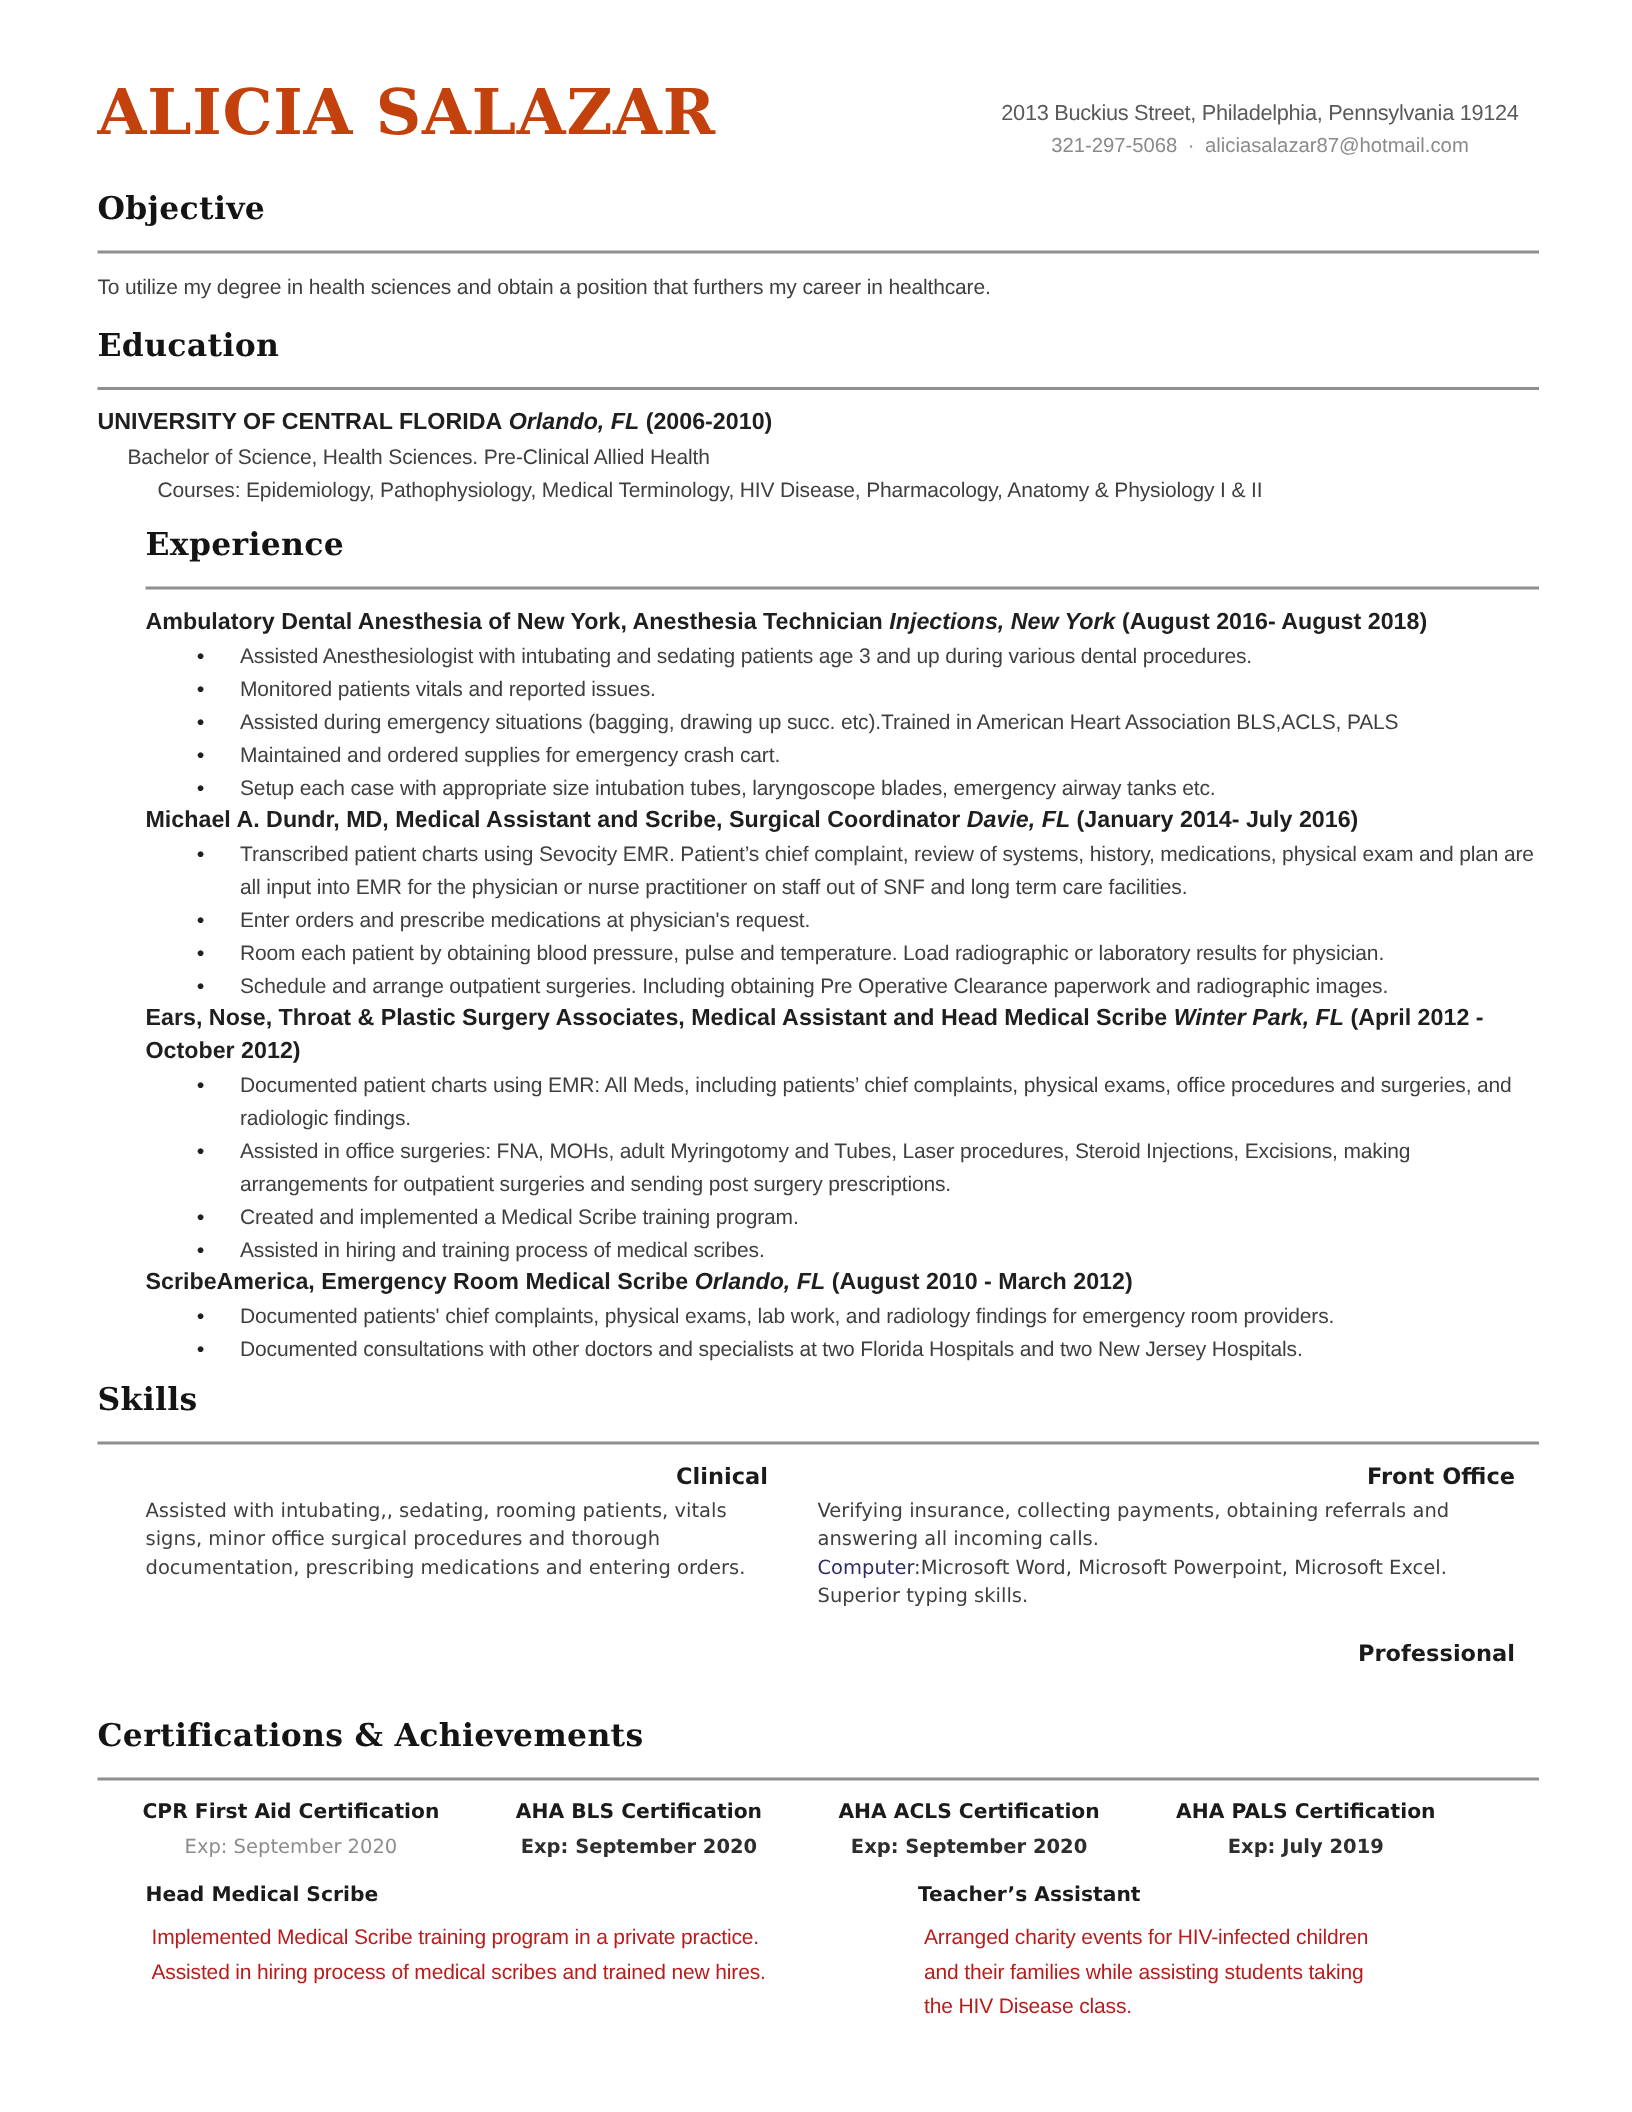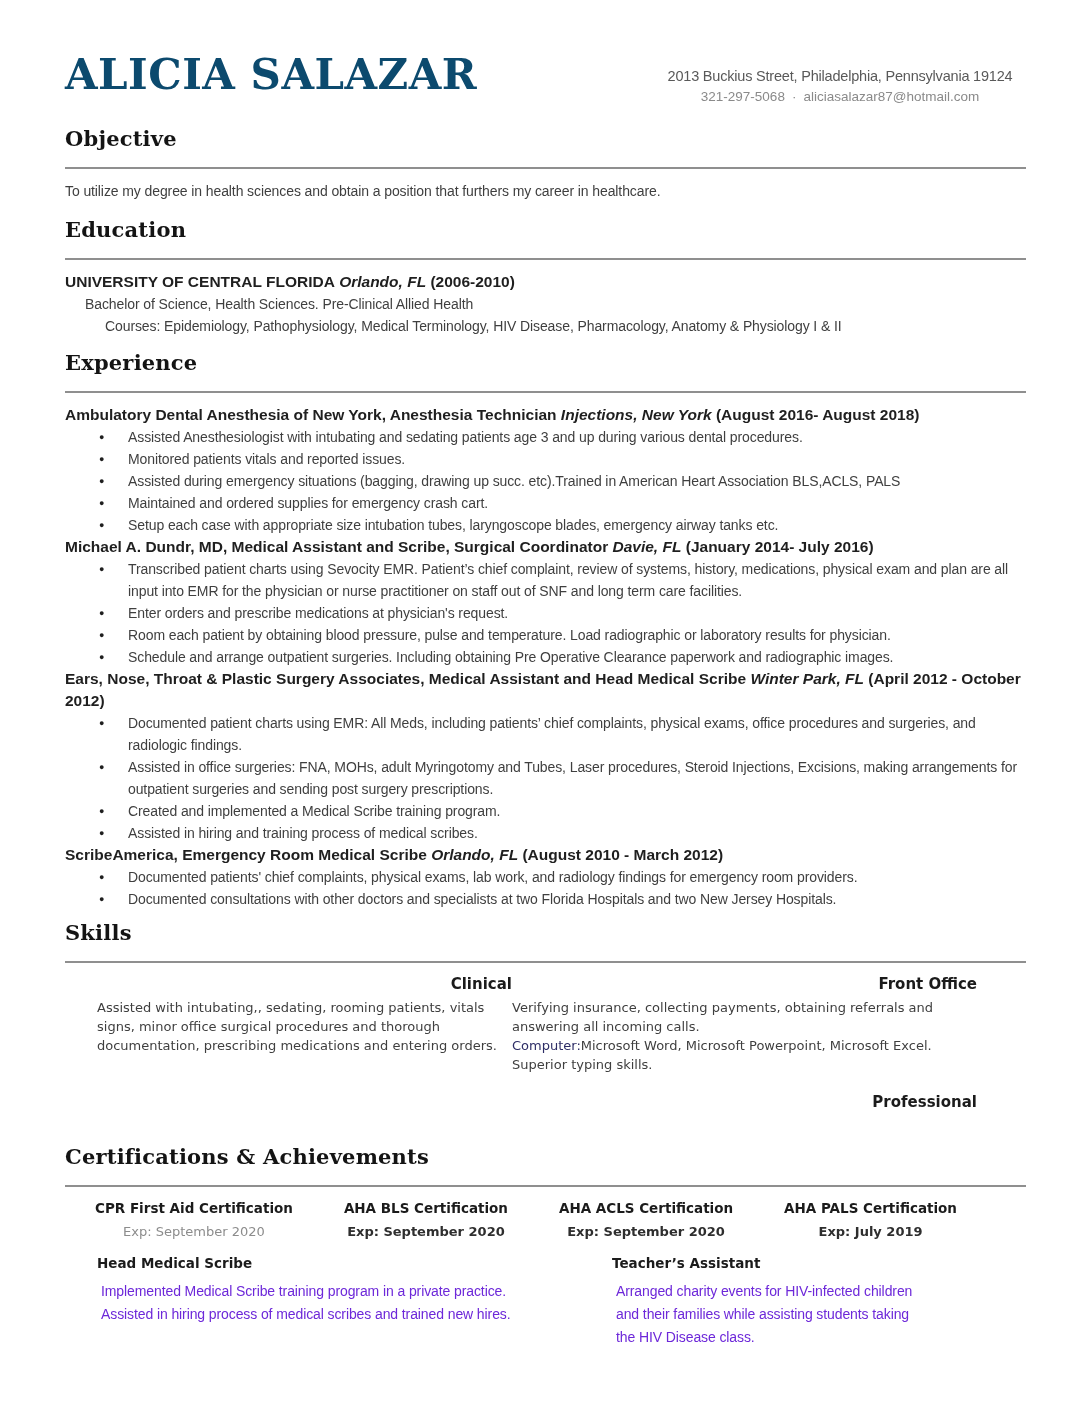--- a/index.html
+++ b/index.html
@@ -9,21 +9,21 @@
     font-family:"Liberation Sans", sans-serif;
     color:#3f3f3f;
   }
   .page { width:1088px; height:1408px; padding:48px 62px 0 65px; }
 
   
   .hdr { display:flex; justify-content:space-between; align-items:flex-start; }
   .name {
     font-family:"DejaVu Serif", serif;
     font-size:42px; line-height:54px; font-weight:bold;
-    color:#0c4a6e; letter-spacing:0.5px; margin:0;
+    color:#c2410c; letter-spacing:0.5px; margin:0;
   }
   .contact { padding-top:20px; text-align:center; width:372px; flex:none; }
   .contact-line1 { font-size:14.5px; color:#595959; letter-spacing:-0.2px; }
   .contact-line2 { font-size:13.5px; color:#8a8a8a; margin-top:5px; }
   .contact-line2 .dot { margin:0 7px; color:#8a8a8a; }
 
   
   .section { margin-top:22px; }
   h2.sec-title {
     font-family:"DejaVu Serif", serif;
@@ -47,39 +47,39 @@
   .job-company { font-weight:700; }
   .job-loc { font-style:italic; font-weight:600; }
   .job-dates { font-weight:600; }
   ul.bullets { list-style:none; margin:0; padding:0; }
   ul.bullets li { position:relative; padding-left:63px; font-size:14px; line-height:22px; color:#3f3f3f; letter-spacing:-0.1px; }
   ul.bullets .dot { position:absolute; left:34px; top:0; font-size:9px; line-height:22px; color:#1f1f1f; }
 
   
   .skills-cols { display:flex; margin-left:32px; }
   .skills-col-left { width:415px; flex:none; }
-  .skills-col-right { width:465px; flex:none; }
+  .skills-col-right { width:465px; flex:none; margin-left:33px; }
   .skill-block { margin-bottom:15px; }
   .skill-title { font-family:"DejaVu Sans", sans-serif; font-size:15px; font-weight:bold; color:#1b1b1b; line-height:21px; margin-bottom:3px;text-align:right; }
   .skill-text { font-family:"DejaVu Sans", sans-serif; font-size:13px; line-height:19px; color:#3f3f3f; }
   .navy { color:#2d2d66; }
 
   
   .cert-row { display:flex; justify-content:space-between; margin:10px 0 0 30px; width:862px; }
   .cert-cell { text-align:center; }
   .cert-title { font-family:"DejaVu Sans", sans-serif; font-size:13.5px; font-weight:bold; color:#1b1b1b; line-height:20px; }
   .cert-exp { font-family:"DejaVu Sans", sans-serif; font-size:13px; line-height:19px; margin-top:4px; color:#2e2e2e; font-weight:600; }
   .cert-exp.muted { color:#8c8c8c; font-weight:400; }
 
   
   .ach-row { display:flex; margin-left:32px; margin-top:12px; }
   .ach-block-left { width:515px; flex:none; }
   .ach-block-right { width:345px; flex:none; }
   .ach-title { font-family:"DejaVu Sans", sans-serif; font-size:13.5px; font-weight:bold; color:#1b1b1b; line-height:20px; margin-bottom:7px; }
-  .ach-line { font-size:14px; line-height:23px; color:#6d28d9; margin-left:4px; letter-spacing:-0.1px; }
+  .ach-line { font-size:14px; line-height:23px; color:#b91c1c; margin-left:4px; letter-spacing:-0.1px; }
 </style>
 </head>
 <body>
 
 <div class="page">
 
   <div class="hdr">
     <h1 class="name">ALICIA SALAZAR</h1>
     <div class="contact">
       <div class="contact-line1">2013 Buckius Street,  Philadelphia, Pennsylvania 19124</div>
@@ -100,21 +100,21 @@
     <div class="rule"></div>
     <div class="edu-line1">
       <span class="edu-school">UNIVERSITY OF CENTRAL FLORIDA</span>
       <span class="edu-loc">Orlando, FL</span>
       <span class="edu-dates">(2006-2010)</span>
     </div>
     <div class="body-text edu-degree">Bachelor of Science, Health Sciences. Pre-Clinical Allied Health</div>
     <div class="body-text edu-courses">Courses: Epidemiology, Pathophysiology, Medical Terminology, HIV Disease, Pharmacology, Anatomy &amp; Physiology I &amp; II</div>
   </div>
 
-  <div class="section" id="sec-experience" style="margin-top:13px;">
+  <div class="section" id="sec-experience" style="margin-top:13px;margin-left:32px;">
     <h2 class="sec-title">Experience</h2>
     <div class="rule"></div>
     <div id="experience-jobs">
         <div class="job">
           <div class="job-title"><span class="job-company">Ambulatory Dental Anesthesia of New York, Anesthesia Technician</span> <span class="job-loc">Injections, New York</span> <span class="job-dates">(August 2016- August 2018)</span></div>
           <ul class="bullets">
             <li><span class="dot">●</span><span>Assisted Anesthesiologist with intubating and sedating patients age 3 and up during various dental procedures.</span></li>
             <li><span class="dot">●</span><span>Monitored patients vitals and reported issues.</span></li>
             <li><span class="dot">●</span><span>Assisted during emergency situations (bagging, drawing up succ. etc).Trained in American Heart Association BLS,ACLS, PALS</span></li>
             <li><span class="dot">●</span><span>Maintained and ordered supplies for emergency crash cart.</span></li>

